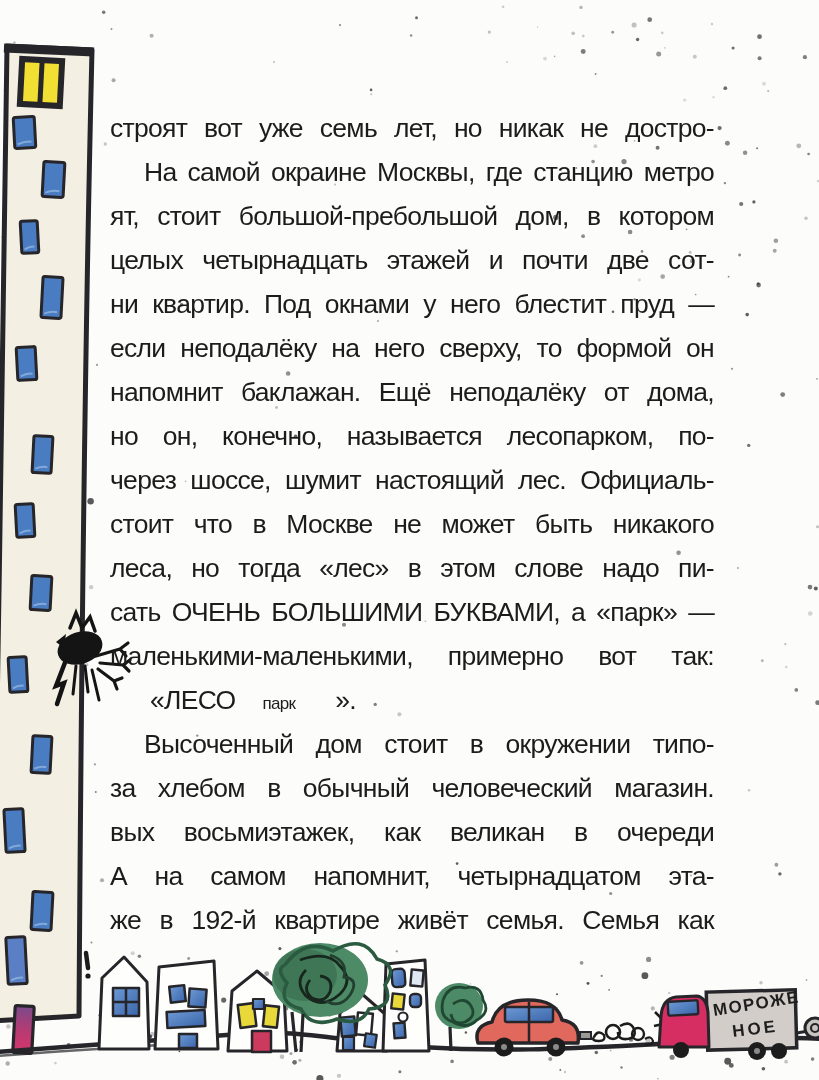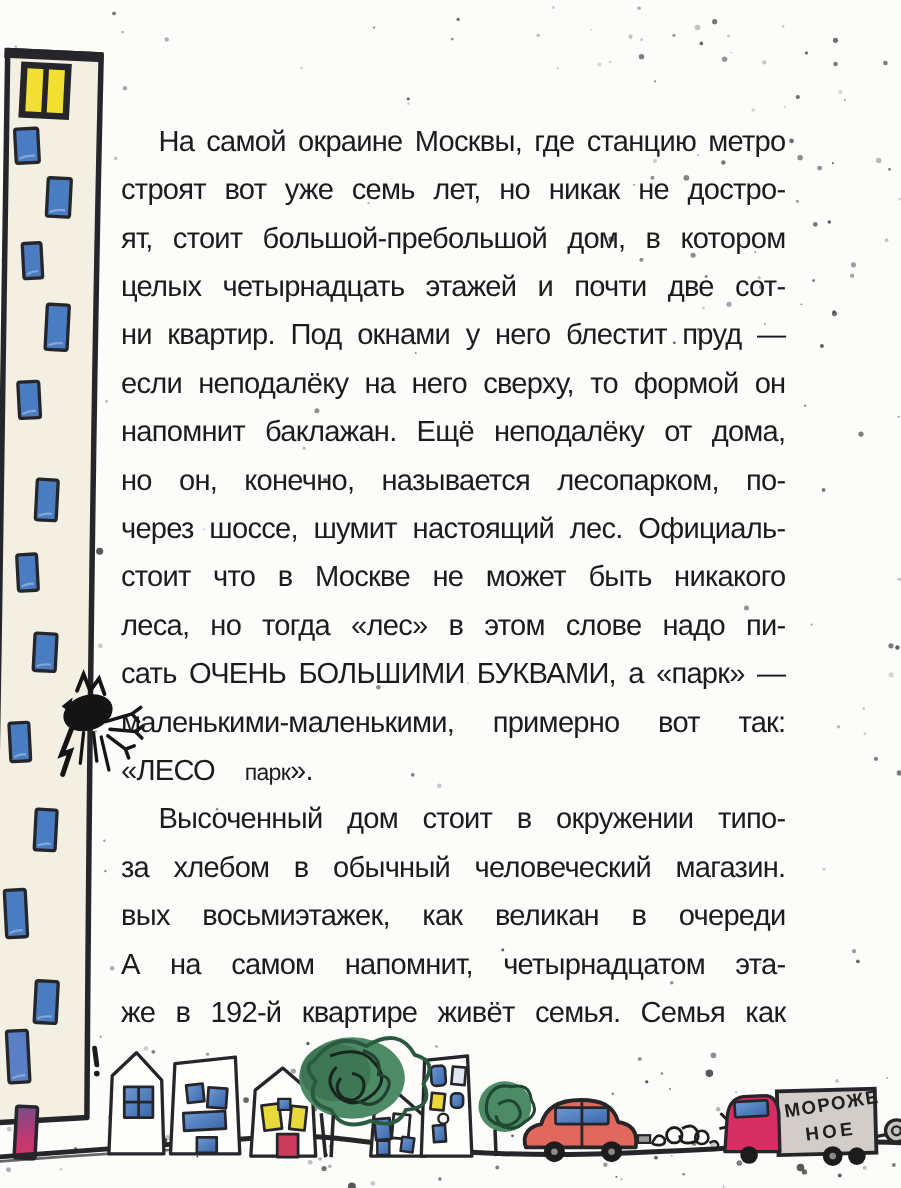--- a/index.html
+++ b/index.html
@@ -16,22 +16,22 @@
     color:#1c1c1c;
   }
   .line{
     height:44px;line-height:44px;
     font-size:26.5px;letter-spacing:-0.7px;
     text-align:justify;text-align-last:justify;
     white-space:nowrap;
   }
   .line.left{text-align:left;text-align-last:left;}
   .line.indent{text-indent:34px;}
-  .part-big{font-size:26.5px;}
-  .part-small{font-size:21px;padding-left:27px;}
+  .part-big{font-size:26.5px;margin-left:40px;}
+  .part-small{font-size:17px;padding-left:27px;}
 </style>
 </head>
 <body>
 
 <div id="page" style="background: rgb(252, 252, 250);">
 
   <svg id="illustration" width="819" height="1080" viewBox="0 0 819 1080">
     <defs>
       <linearGradient id="doorGrad" x1="0" y1="0" x2="0" y2="1">
         <stop offset="0" stop-color="#7a4a8a"></stop>
@@ -478,22 +478,22 @@
       <circle cx="757" cy="1051" r="9" fill="#1c1c1c"></circle>
       <circle cx="779" cy="1051" r="8" fill="#1c1c1c"></circle>
       <circle cx="757" cy="1051" r="3" fill="#8a8a8a"></circle>
       <path d="M797,1033 L808,1031" stroke="#26262a" stroke-width="3"></path>
       <circle cx="815" cy="1028" r="10" fill="#c9c5c0" stroke="#26262a" stroke-width="3"></circle>
       <circle cx="815" cy="1028" r="4" fill="none" stroke="#26262a" stroke-width="2.2"></circle>
     </g>
   </svg>
 
   <div id="text-block" style="color: rgb(28, 28, 28);">
+      <div class="line">строят вот уже семь лет, но никак не достро-</div>
       <div class="line indent">На самой окраине Москвы, где станцию метро</div>
-      <div class="line">строят вот уже семь лет, но никак не достро-</div>
       <div class="line">ят, стоит большой-пребольшой дом, в котором</div>
       <div class="line">целых четырнадцать этажей и почти две сот-</div>
       <div class="line">ни квартир. Под окнами у него блестит пруд —</div>
       <div class="line">если неподалёку на него сверху, то формой он</div>
       <div class="line">напомнит баклажан. Ещё неподалёку от дома,</div>
       <div class="line">но он, конечно, называется лесопарком, по-</div>
       <div class="line">через шоссе, шумит настоящий лес. Официаль-</div>
       <div class="line">стоит что в Москве не может быть никакого</div>
       <div class="line">леса, но тогда «лес» в этом слове надо пи-</div>
       <div class="line">сать ОЧЕНЬ БОЛЬШИМИ БУКВАМИ, а «парк» —</div>

